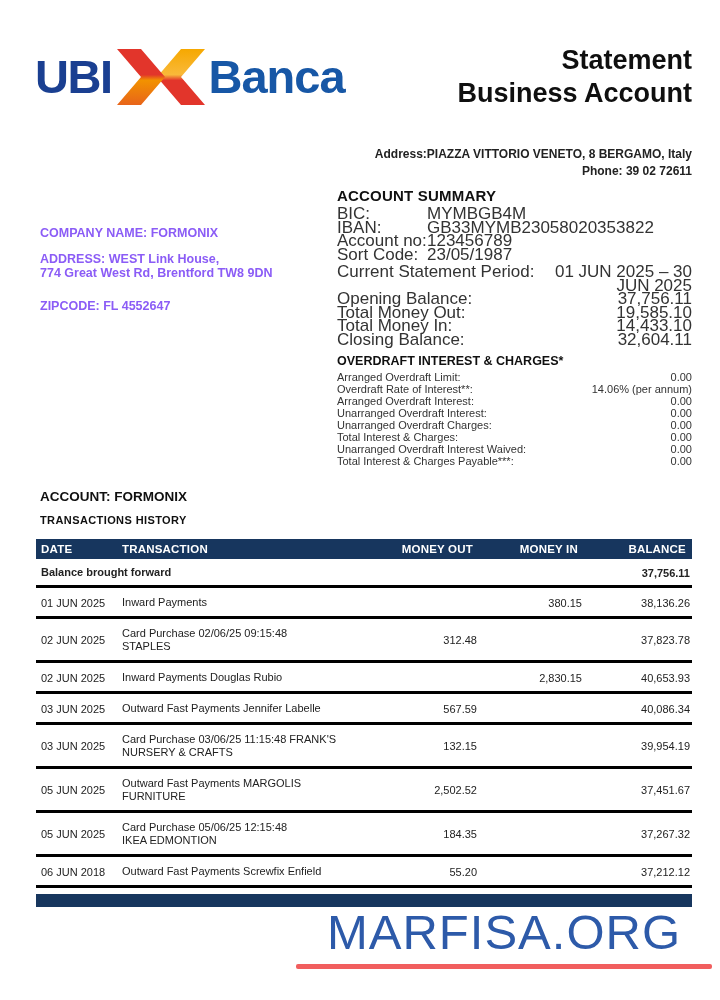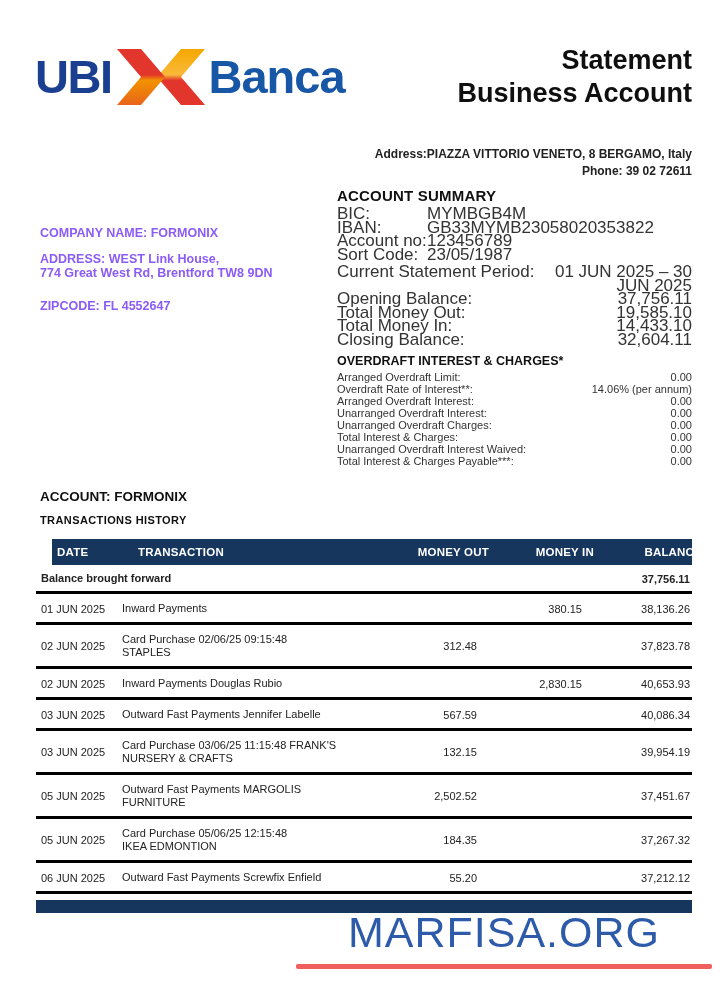--- a/index.html
+++ b/index.html
@@ -37,35 +37,35 @@
   .overdraft { position:absolute; left:337px; right:28px; top:354px; }
   .overdraft h2 { font-size:12.5px; font-weight:700; color:#101010; margin-bottom:3px; }
   .orow { display:flex; font-size:11px; line-height:12px; color:#333; }
   .orow .v { margin-left:auto; text-align:right; }
   
   .account-line { position:absolute; left:40px; top:489px; font-size:13.5px; font-weight:700; color:#101010; }
   .history-line { position:absolute; left:40px; top:514px; font-size:11px; font-weight:700; letter-spacing:0.4px; color:#101010; }
   .tx-table { position:absolute; left:36px; top:539px; width:656px; }
   .tgrid { display:grid; grid-template-columns:86px 262px 95px 105px 108px; align-items:center; }
   .thead {
-    background:var(--navy); color:#fff; height:26px;
-    font-size:11.5px; font-weight:700; letter-spacing:0.2px;margin-left:16px;
+    background:var(--navy); color:#fff; height:20px;
+    font-size:11.5px; font-weight:700; letter-spacing:0.2px;
   }
   .thead .c-date { padding-left:5px; }
   .thead .num { text-align:right; padding-right:6px; }
   .trow { border-bottom:3px solid #000000; padding:8px 0 7px; font-size:11px; color:#222; }
   .trow .c-date { padding-left:5px; }
   .trow .c-desc { white-space:pre-line; line-height:13px; padding-right:24px; }
   .trow .num { text-align:right; padding-right:2px; }
   .trow.bold { font-weight:700; padding:7px 0 6px; }
   .trow.bold .c-desc { grid-column:1 / 3; padding-left:5px; }
   .tfoot-bar { height:13px; background:var(--navy); margin-top:6px; }
   
   .marfisa { position:absolute; left:296px; top:903px; width:416px; text-align:center; }
-  .marfisa .word { font-size:43px; font-weight:400; letter-spacing:1px; line-height:58px; color:var(--marfisa-blue); }
+  .marfisa .word { font-size:49px; font-weight:400; letter-spacing:1px; line-height:58px; color:var(--marfisa-blue); }
   .marfisa .rule { height:5px; background:var(--coral); margin-top:3px; border-radius:2px; }
 </style>
 </head>
 <body>
 
 <div class="page">
 
   <div class="brand">
     <span class="ubi">UBI</span>
     <svg width="88" height="58" viewBox="0 0 88 58" aria-hidden="true">
@@ -255,21 +255,21 @@
     <div class="tgrid trow">
       <div class="c-date">05 JUN 2025</div>
       <div class="c-desc">Card Purchase 05/06/25 12:15:48
 IKEA EDMONTION</div>
       <div class="num">184.35</div>
       <div class="num"></div>
       <div class="num">37,267.32</div>
     </div>
 
     <div class="tgrid trow">
-      <div class="c-date">06 JUN 2025</div>
+      <div class="c-date">06 JUN 2018</div>
       <div class="c-desc">Outward Fast Payments Screwfix Enfield</div>
       <div class="num">55.20</div>
       <div class="num"></div>
       <div class="num">37,212.12</div>
     </div>
 
     <div class="tfoot-bar"></div>
   </div>
 
   <div class="marfisa">

